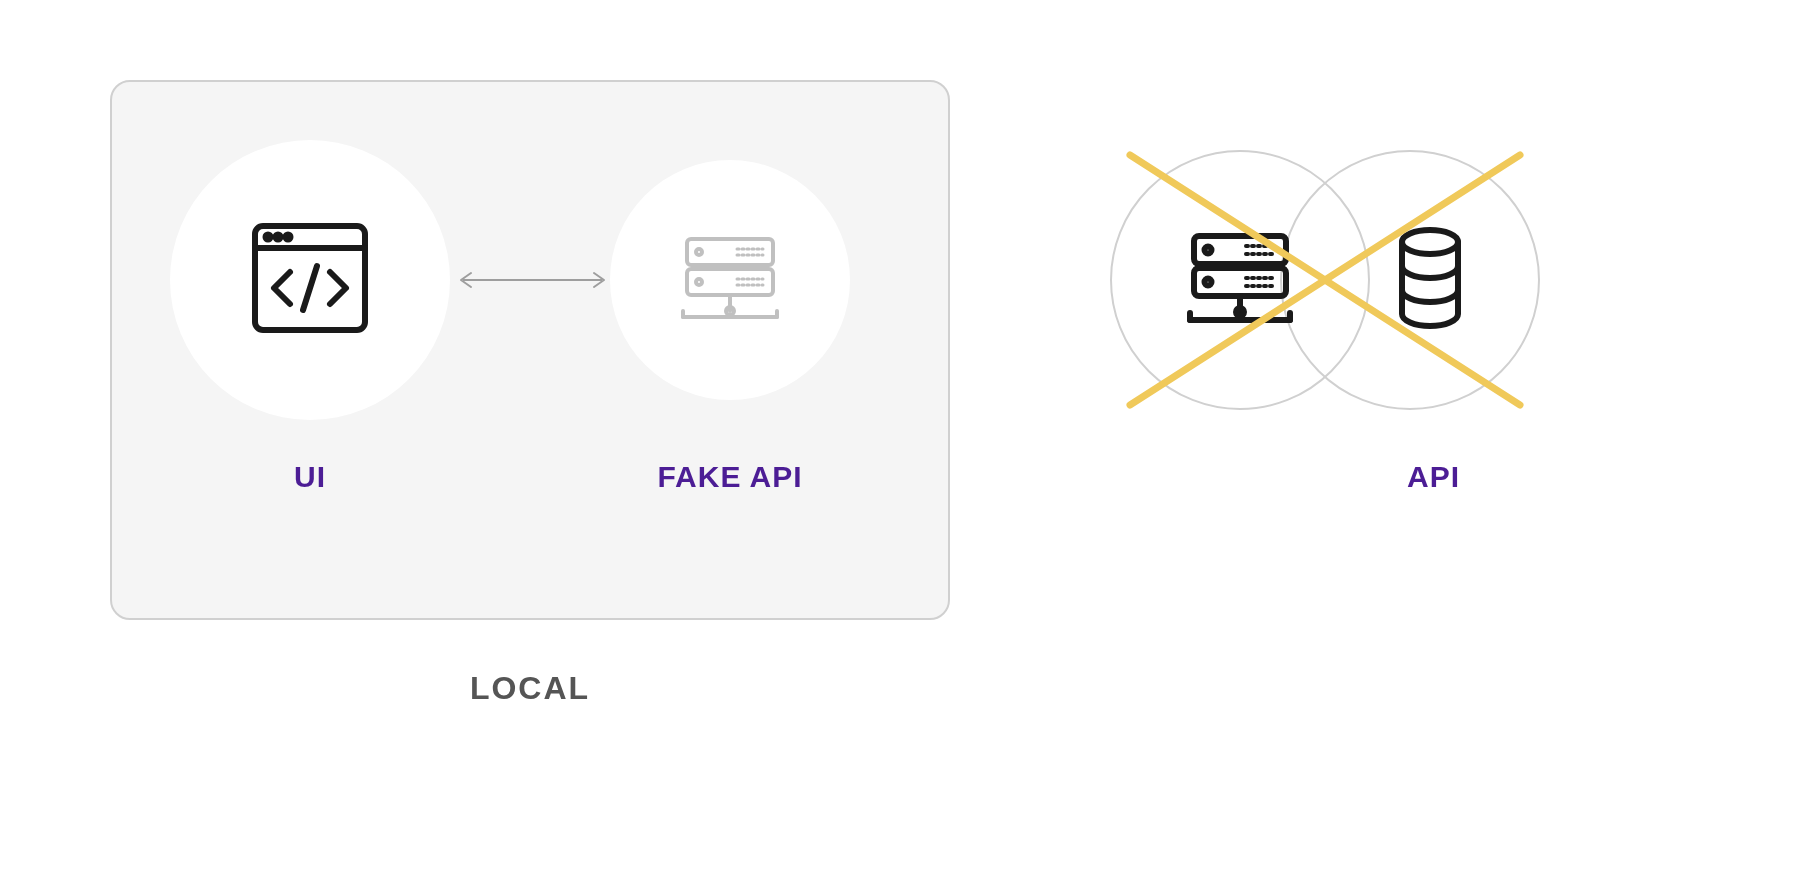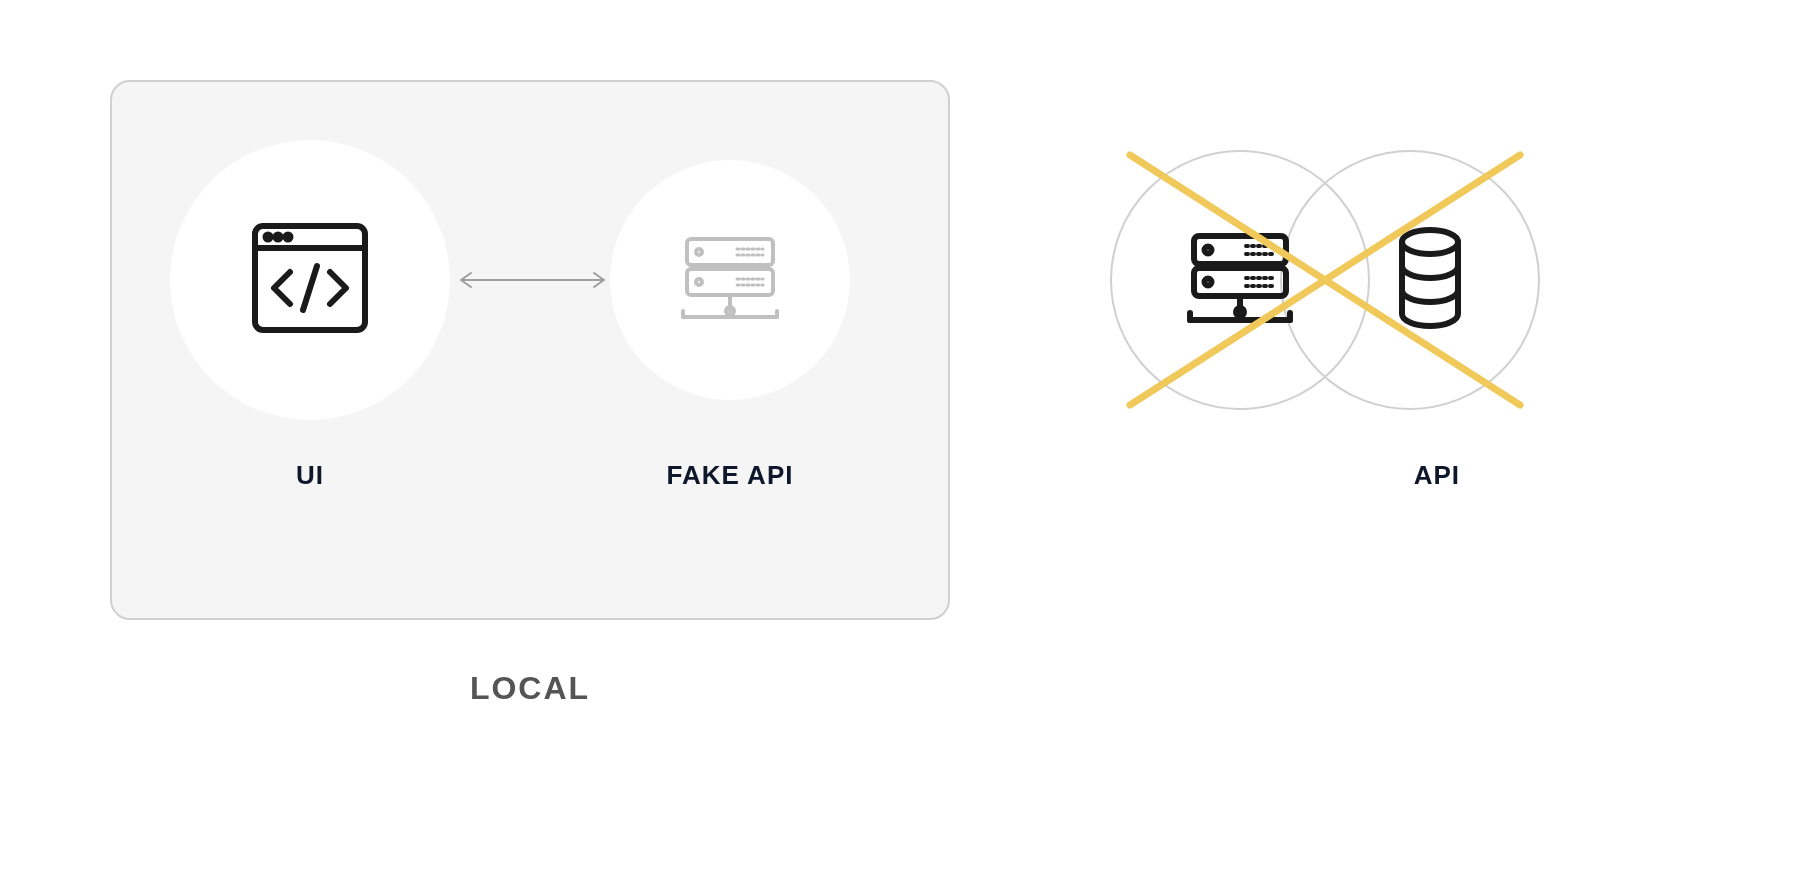--- a/index.html
+++ b/index.html
@@ -61,24 +61,24 @@
     .api-db-circle {
       left: 1280px;
       top: 150px;
       width: 260px;
       height: 260px;
       border: 2px solid #d0d0d0;
       background: transparent;
     }
     .node-label {
       position: absolute;
-      font-size: 26px;
+      font-size: 30px;
       font-weight: 700;
       letter-spacing: 1px;
-      color: #0f172a;
+      color: #4c1d95;
       text-align: center;
     }
     .ui-label {
       left: 170px;
       top: 460px;
       width: 280px;
     }
     .fake-api-label {
       left: 610px;
       top: 460px;

